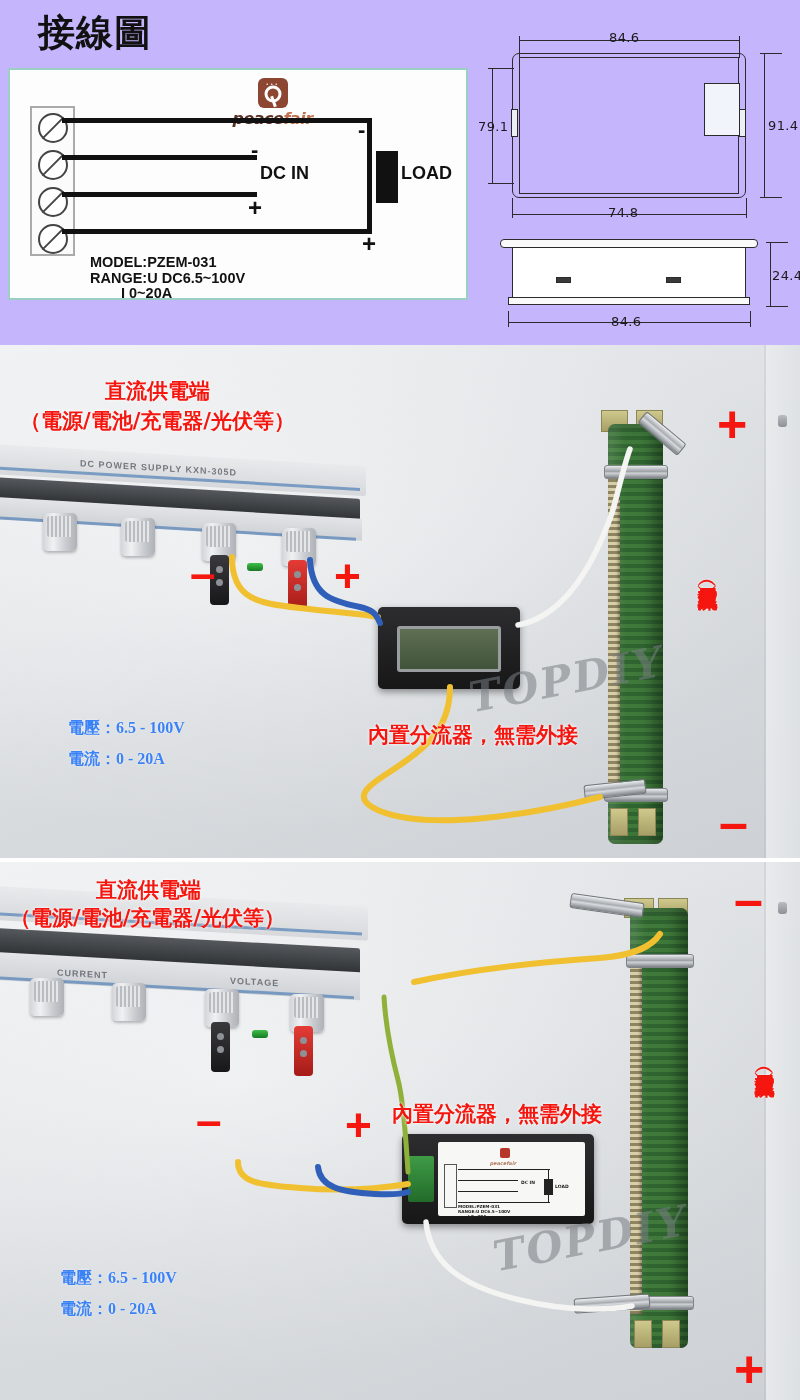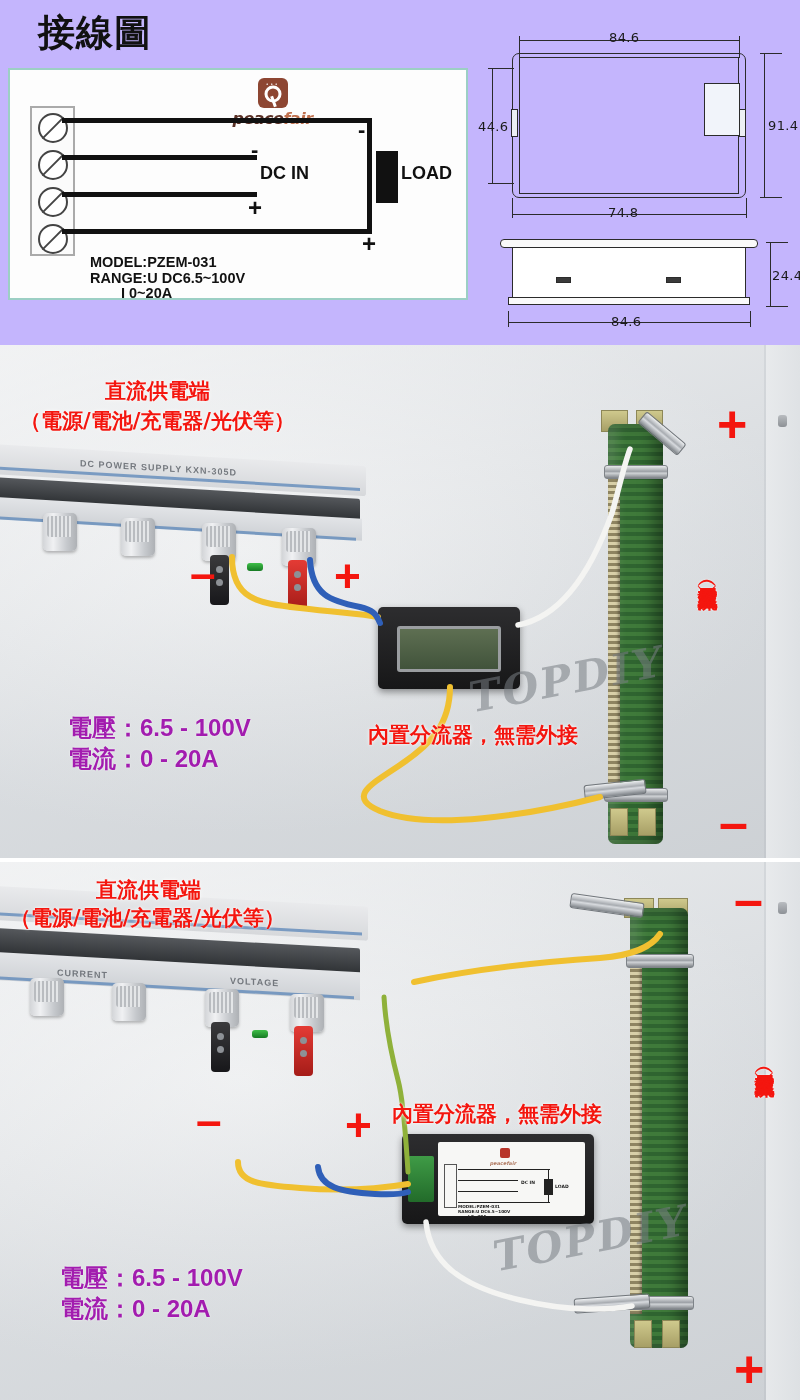--- a/index.html
+++ b/index.html
@@ -169,22 +169,22 @@
   .ann { position:absolute; color:#f4160f; font-weight:700;
      font-family:"DejaVu Sans","Liberation Sans",sans-serif;
      text-shadow:0 0 2px rgba(255,255,255,.85), 0 0 4px rgba(255,255,255,.7);
      white-space:nowrap; }
   .ann-big { font-size:21px; }
   .ann-sym { color:#f4160f; font-weight:900; font-family:"Liberation Sans",sans-serif; }
   .ann-vert { position:absolute; color:#f4160f; font-weight:700; font-size:20px;
      writing-mode:vertical-rl; text-orientation:upright; line-height:22px;
      font-family:"DejaVu Sans","Liberation Sans",sans-serif;
      text-shadow:0 0 2px rgba(255,255,255,.8); }
-  .spec-red { position:absolute; color:#a21caf; font-weight:700; font-size:24px; line-height:31px;
-     font-family:Liberation Sans, sans-serif;
+  .spec-red { position:absolute; color:#3b82f6; font-weight:700; font-size:16px; line-height:31px;
+     font-family:Liberation Serif, serif;
      text-shadow:0 0 2px rgba(255,255,255,.8); white-space:nowrap; }
 
   .watermark { position:absolute; font-size:42px; font-weight:700; color:rgba(120,126,132,.55);
      font-family:"DejaVu Serif","Liberation Serif",serif; font-style:italic;
      transform:rotate(-11deg); letter-spacing:2px; }
 </style>
 </head>
 <body>
 
 <div class="page">
@@ -242,21 +242,21 @@
       <div class="conn-blk"></div>
 
       <div class="tl th" style="left:41px; top:14px; width:220px;"></div>
       <div class="tl tv" style="left:41px; top:10px; height:22px;"></div>
       <div class="tl tv" style="left:261px; top:10px; height:22px;"></div>
       <div class="tnum" style="left:131px; top:4px;">84.6</div>
 
       <div class="tl tv" style="left:14px; top:42px; height:115px;"></div>
       <div class="tl th" style="left:10px; top:42px; width:26px;"></div>
       <div class="tl th" style="left:10px; top:157px; width:26px;"></div>
-      <div class="tnum" style="left:0px; top:93px;">44.6</div>
+      <div class="tnum" style="left:0px; top:93px;">79.1</div>
 
       <div class="tl tv" style="left:286px; top:27px; height:145px;"></div>
       <div class="tl th" style="left:282px; top:27px; width:22px;"></div>
       <div class="tl th" style="left:282px; top:171px; width:22px;"></div>
       <div class="tnum" style="left:290px; top:92px;">91.4</div>
 
       <div class="tl th" style="left:34px; top:188px; width:234px;"></div>
       <div class="tl tv" style="left:34px; top:172px; height:20px;"></div>
       <div class="tl tv" style="left:268px; top:172px; height:20px;"></div>
       <div class="tnum" style="left:130px; top:179px;">74.8</div>

